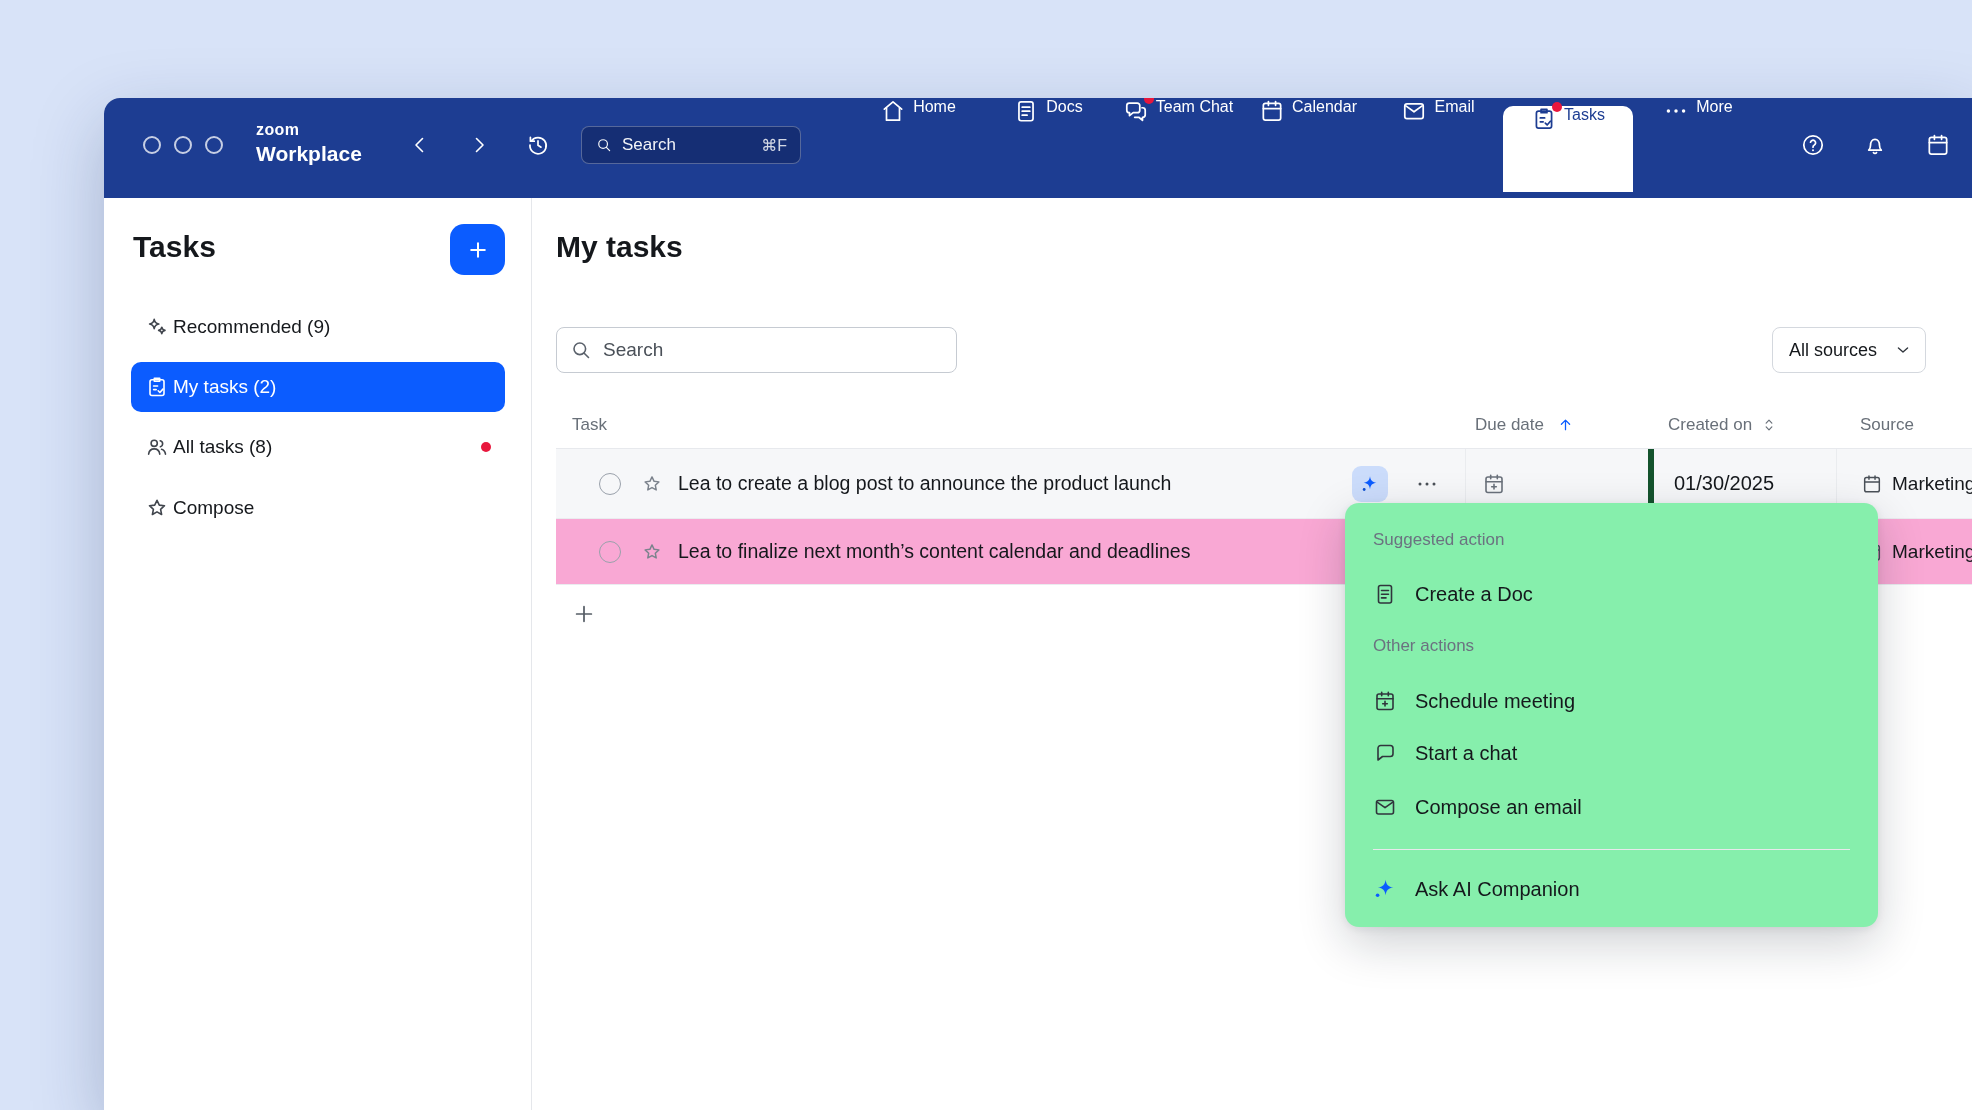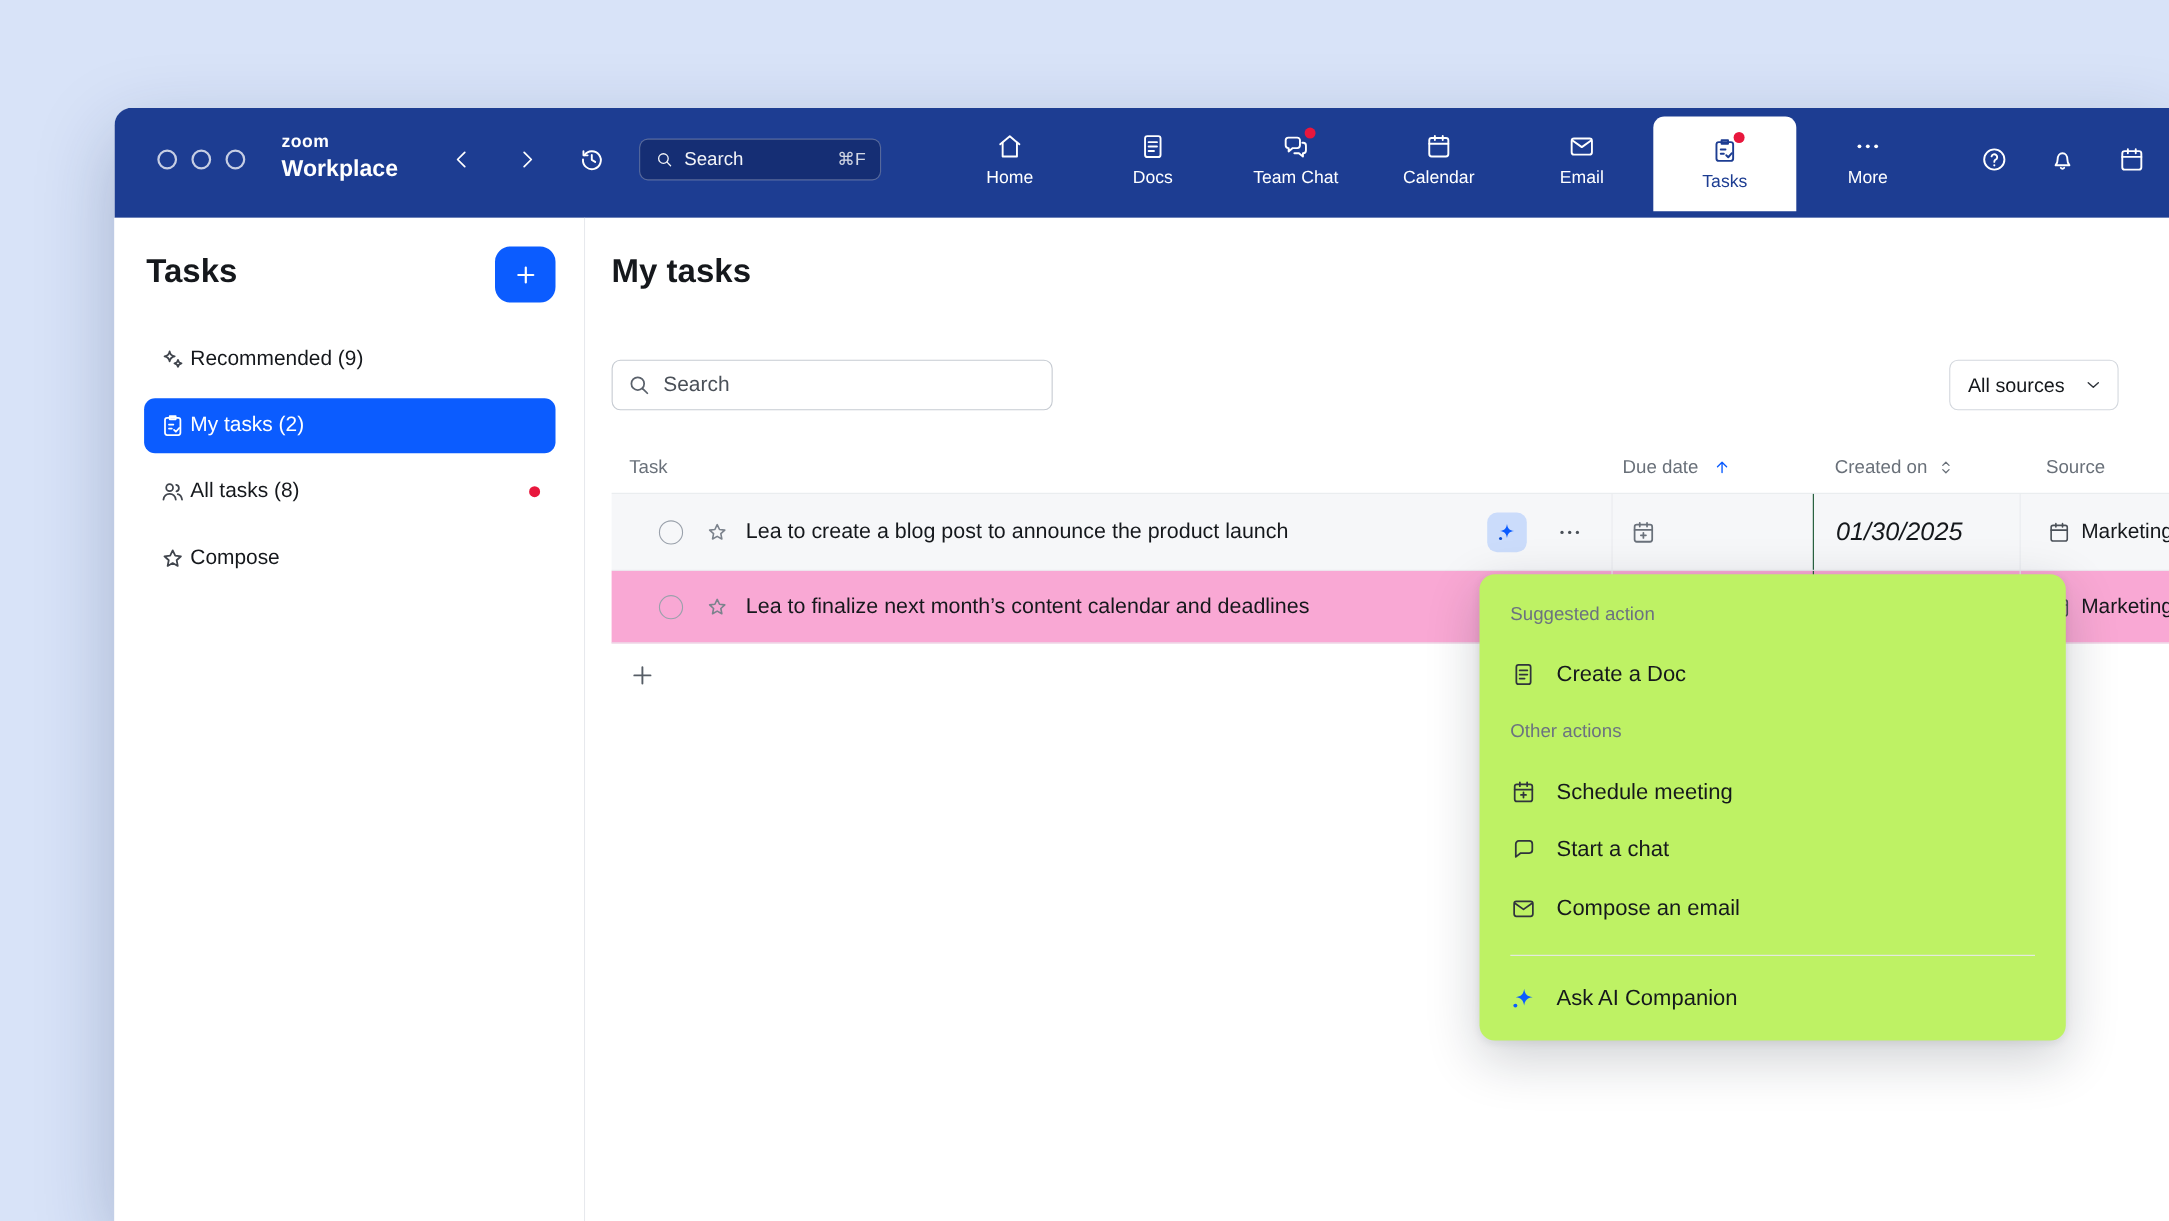--- a/index.html
+++ b/index.html
@@ -18,21 +18,21 @@
   .windots span { width:18px; height:18px; border-radius:50%; border:2px solid rgba(255,255,255,.75); }
   .logo { position:absolute; left:152px; top:23px; }
   .logo .z { font-size:16px; font-weight:700; letter-spacing:.4px; }
   .logo .w { font-size:21px; margin-top:3px; font-weight:700; }
   .tb-btn { position:absolute; top:33px; width:28px; height:28px; display:flex; align-items:center; justify-content:center; color:#fff; }
   .tb-search { position:absolute; left:477px; top:28px; width:220px; height:38px;
                background:rgba(8,20,60,.35); border:1px solid rgba(255,255,255,.28); border-radius:8px;
                display:flex; align-items:center; padding:0 13px; gap:9px; font-size:17px; color:rgba(255,255,255,.95); }
   .tb-search .sc { margin-left:auto; opacity:.85; font-size:16px; }
   .tbnav { position:absolute; left:749px; top:0; height:94px; display:flex; }
-  .tbnav .item { width:130px; height:94px; display:flex; flex-direction:column; align-items:center;
+  .tbnav .item { width:130px; height:94px; display:flex; flex-direction:row; 
                  justify-content:center; gap:7px; font-size:16px; position:relative; }
   .tbnav .item.active { background:#fff; color:#1d3d92; height:86px; margin-top:8px; border-radius:10px 10px 0 0; }
   .iw { position:relative; width:26px; height:26px; }
   .badge-dot { position:absolute; top:-4px; right:-5px; width:10px; height:10px; border-radius:50%; background:#e8173d; }
   .tb-right { position:absolute; top:32px; width:30px; height:30px; display:flex; align-items:center; justify-content:center; color:#fff; }
 
   
   .bodyrow { display:flex; height:918px; background:#fff; }
   .sidebar { width:428px; flex:none; border-right:1px solid #e5e7eb; position:relative; background:#fff; }
   .content { flex:1; position:relative; background:#fff; }
@@ -75,29 +75,29 @@
   .cell { display:flex; align-items:center; }
   .c-task { width:909px; padding-left:43px; }
   .t-circle { width:22px; height:22px; border:1.5px solid #9aa1ab; border-radius:50%; margin-right:20px; flex:none; background:transparent; }
   .t-star { width:22px; height:22px; color:#7c838d; margin-right:15px; flex:none; }
   .t-text { font-size:19.5px; white-space:nowrap; }
   .ai-btn { margin-left:auto; width:36px; height:36px; border-radius:9px; background:#cbdcfb;
             display:flex; align-items:center; justify-content:center; color:#0b4dd0; flex:none; }
   .more-btn { width:30px; height:30px; margin:0 23px 0 24px; color:#4a5058;
               display:flex; align-items:center; justify-content:center; flex:none; }
   .c-due { width:183px; border-left:1px solid #eaecef; padding-left:16px; color:#6a717b; }
-  .c-created { width:188px; border-left:1px solid #14532d; padding-left:20px; font-size:23px;font-style:italic; }
+  .c-created { width:188px; border-left:6px solid #14532d; padding-left:20px; font-size:20px; }
   .c-source { flex:1; border-left:1px solid #eaecef; padding-left:24px; gap:9px; font-size:19px;
               overflow:hidden; white-space:nowrap; }
   .src-ic { width:22px; height:22px; color:#4a5058; flex:none; }
   .add-row { position:absolute; left:36px; top:400px; width:32px; height:32px; color:#565d66;
              display:flex; align-items:center; justify-content:center; }
 
   
-  .menu { position:absolute; left:813px; top:324px; width:533px; height:424px; background:#bef264;
+  .menu { position:absolute; left:813px; top:305px; width:533px; height:424px; background:#86efac;
           border-radius:14px; box-shadow:0 16px 48px rgba(16,24,40,.2), 0 2px 8px rgba(16,24,40,.08); z-index:40; }
   .mlabel { position:absolute; left:28px; font-size:17px; color:#6b7280; line-height:20px; }
   .mitem { position:absolute; left:0; right:0; height:54px; display:flex; align-items:center;
            padding:0 28px; gap:18px; font-size:20px; color:#15181c; }
   .mitem .ic24 { width:24px; height:24px; color:#30353c; flex:none; }
   .mdivider { position:absolute; left:28px; right:28px; top:346px; border-top:1px solid #e7e9ec; }
   .ai-fill { fill:#0b5cff; stroke:none; }
 </style>
 </head>
 <body>

